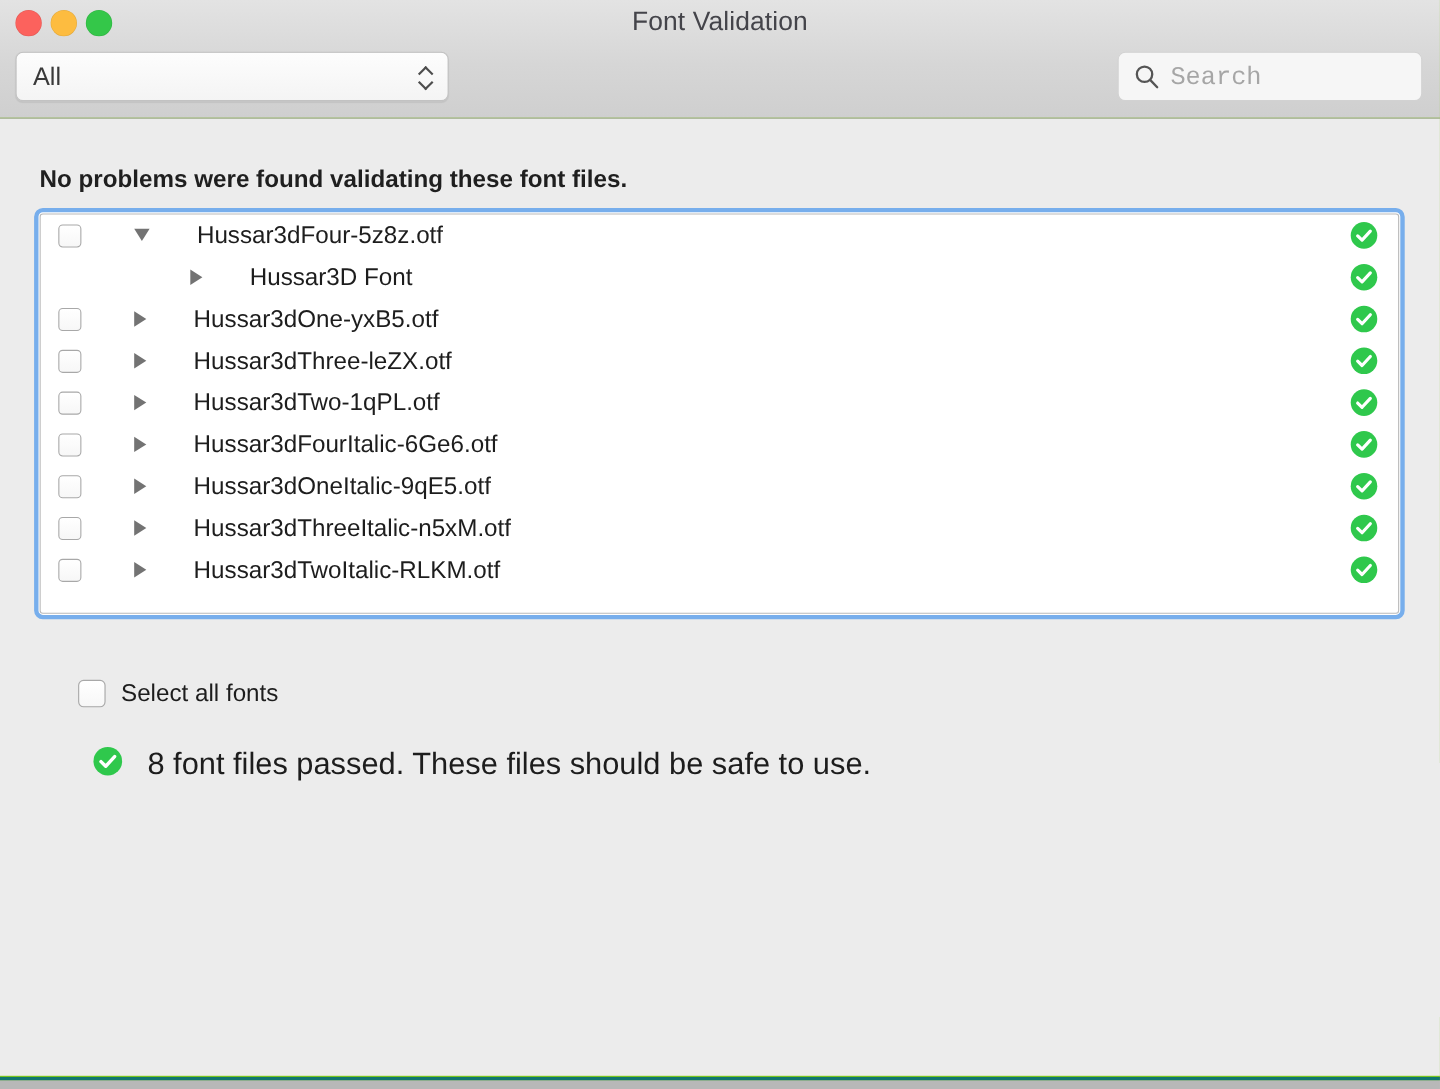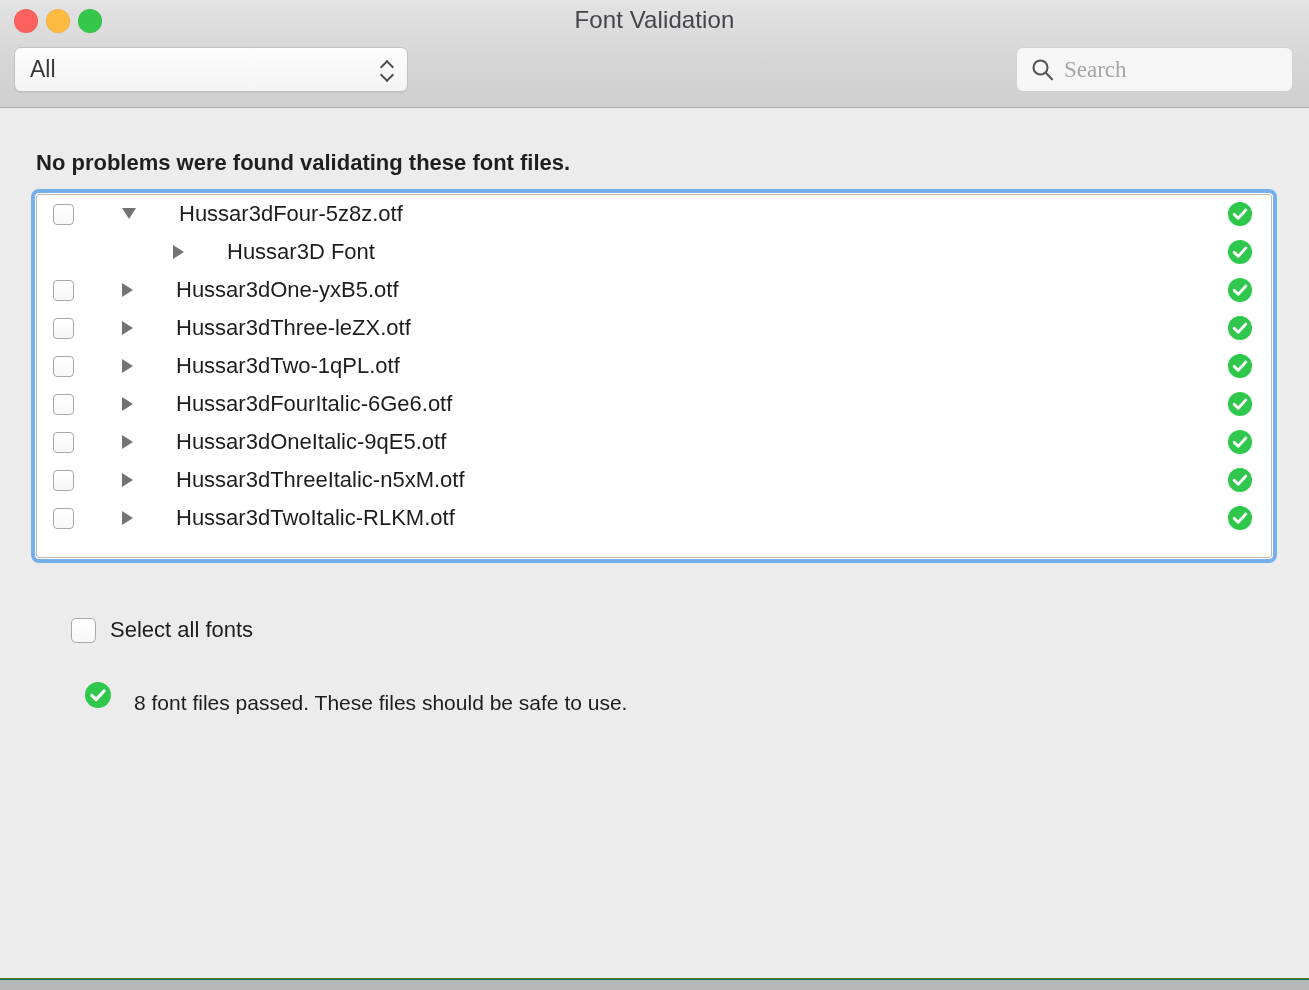--- a/index.html
+++ b/index.html
@@ -13,22 +13,22 @@
     overflow: hidden;
     font-family: "Liberation Sans", sans-serif;
     -webkit-font-smoothing: antialiased;
   }
 
   .window {
     position: absolute;
     left: 0; top: 0;
     width: 1309px;
     height: 979px;
-    background: #4d7c0f;
-    border-bottom: 1px solid #0f766e;
+    background: #84cc16;
+    border-bottom: 3px solid #0f766e;
     overflow: hidden;
   }
 
   
   .toolbar {
     position: relative;
     height: 108px;
     background: linear-gradient(to bottom, #e3e3e3 0%, #d6d6d6 55%, #cfcfcf 100%);
     border-bottom: 1px solid #a9a9a9;
     box-sizing: border-box;
@@ -116,21 +116,21 @@
     border-radius: 7px;
     display: flex;
     align-items: center;
     padding-left: 14px;
   }
   .search svg { display: block; }
   .search-input {
     border: none;
     background: transparent;
     outline: none;
-    font-family: Liberation Serif, serif;
+    font-family: Liberation Mono, monospace;
     font-size: 23px;
     color: #3a3a3a;
     margin-left: 10px;
     width: 205px;
     padding: 0;
   }
   .search-input::placeholder { color: #a6a6a6; }
 
   
   .content {
@@ -245,23 +245,22 @@
 
   .status {
     position: absolute;
     left: 84px;
     top: 570px;
     display: flex;
     align-items: center;
   }
   .status-text {
     margin-left: 22px;
-    font-size: 21px;
+    font-size: 28px;
     color: #1d1d1d;
-    margin-top: 13px;
   }
 </style>
 </head>
 <body>
 
 <div class="window">
 
   <div class="toolbar">
     <div class="traffic">
       <div class="light close"></div>

